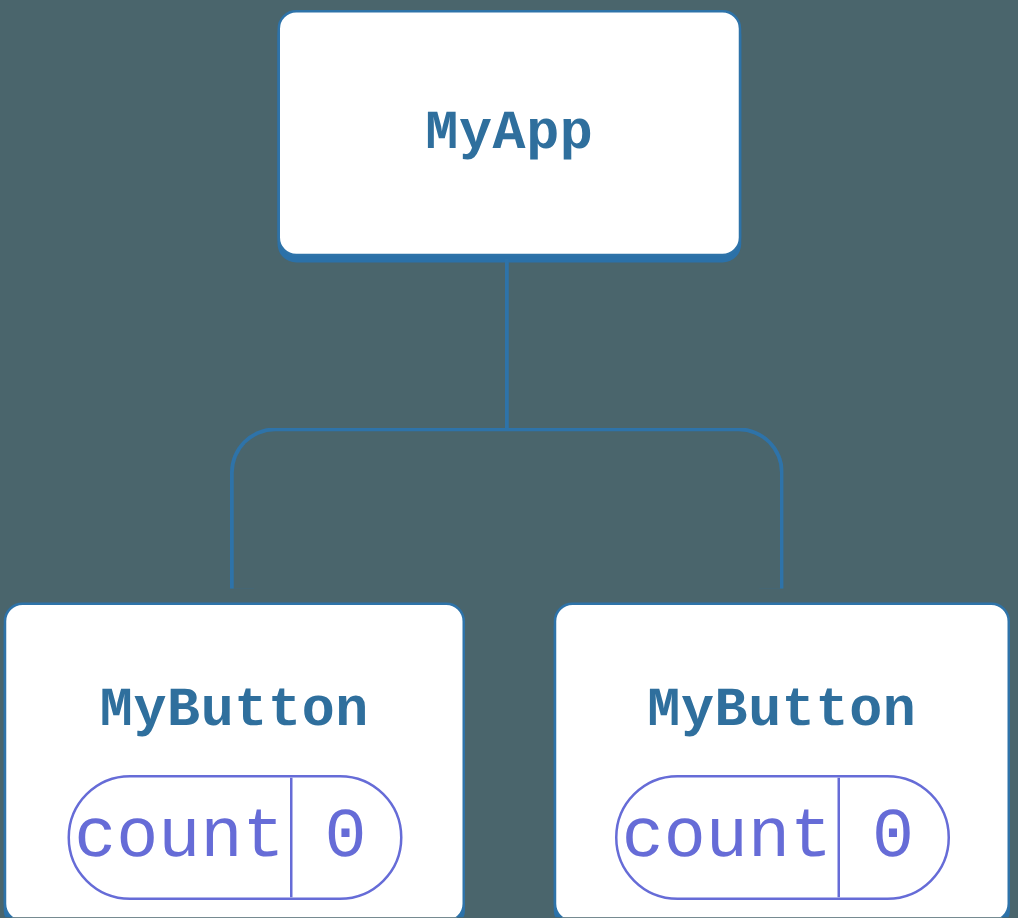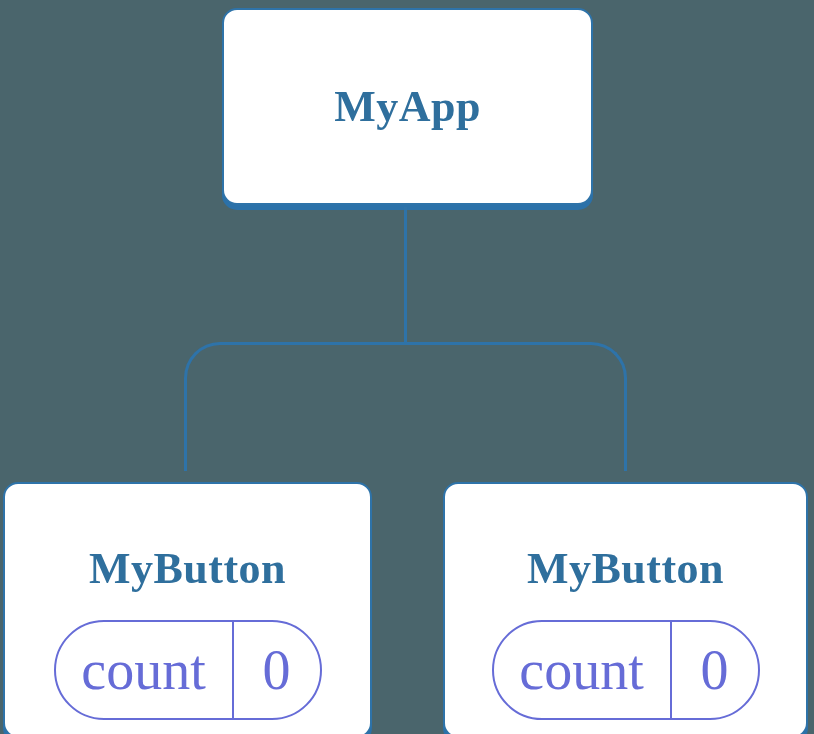--- a/index.html
+++ b/index.html
@@ -11,21 +11,21 @@
     --node-bg: #FFFFFF;
   }
   * { margin: 0; padding: 0; box-sizing: border-box; }
   html, body { background: var(--bg); }
   #canvas {
     position: relative;
     width: 814px;
     height: 734px;
     background: var(--bg);
     overflow: hidden;
-    font-family: Liberation Serif, serif;
+    font-family: Liberation Mono, monospace;
   }
 
   .node {
     position: absolute;
     background: var(--node-bg);
     border: 2.5px solid var(--blue);
     border-radius: 15px;
     box-shadow: 0 5px 0 0 var(--blue-shadow);
     display: flex;
     flex-direction: column;

